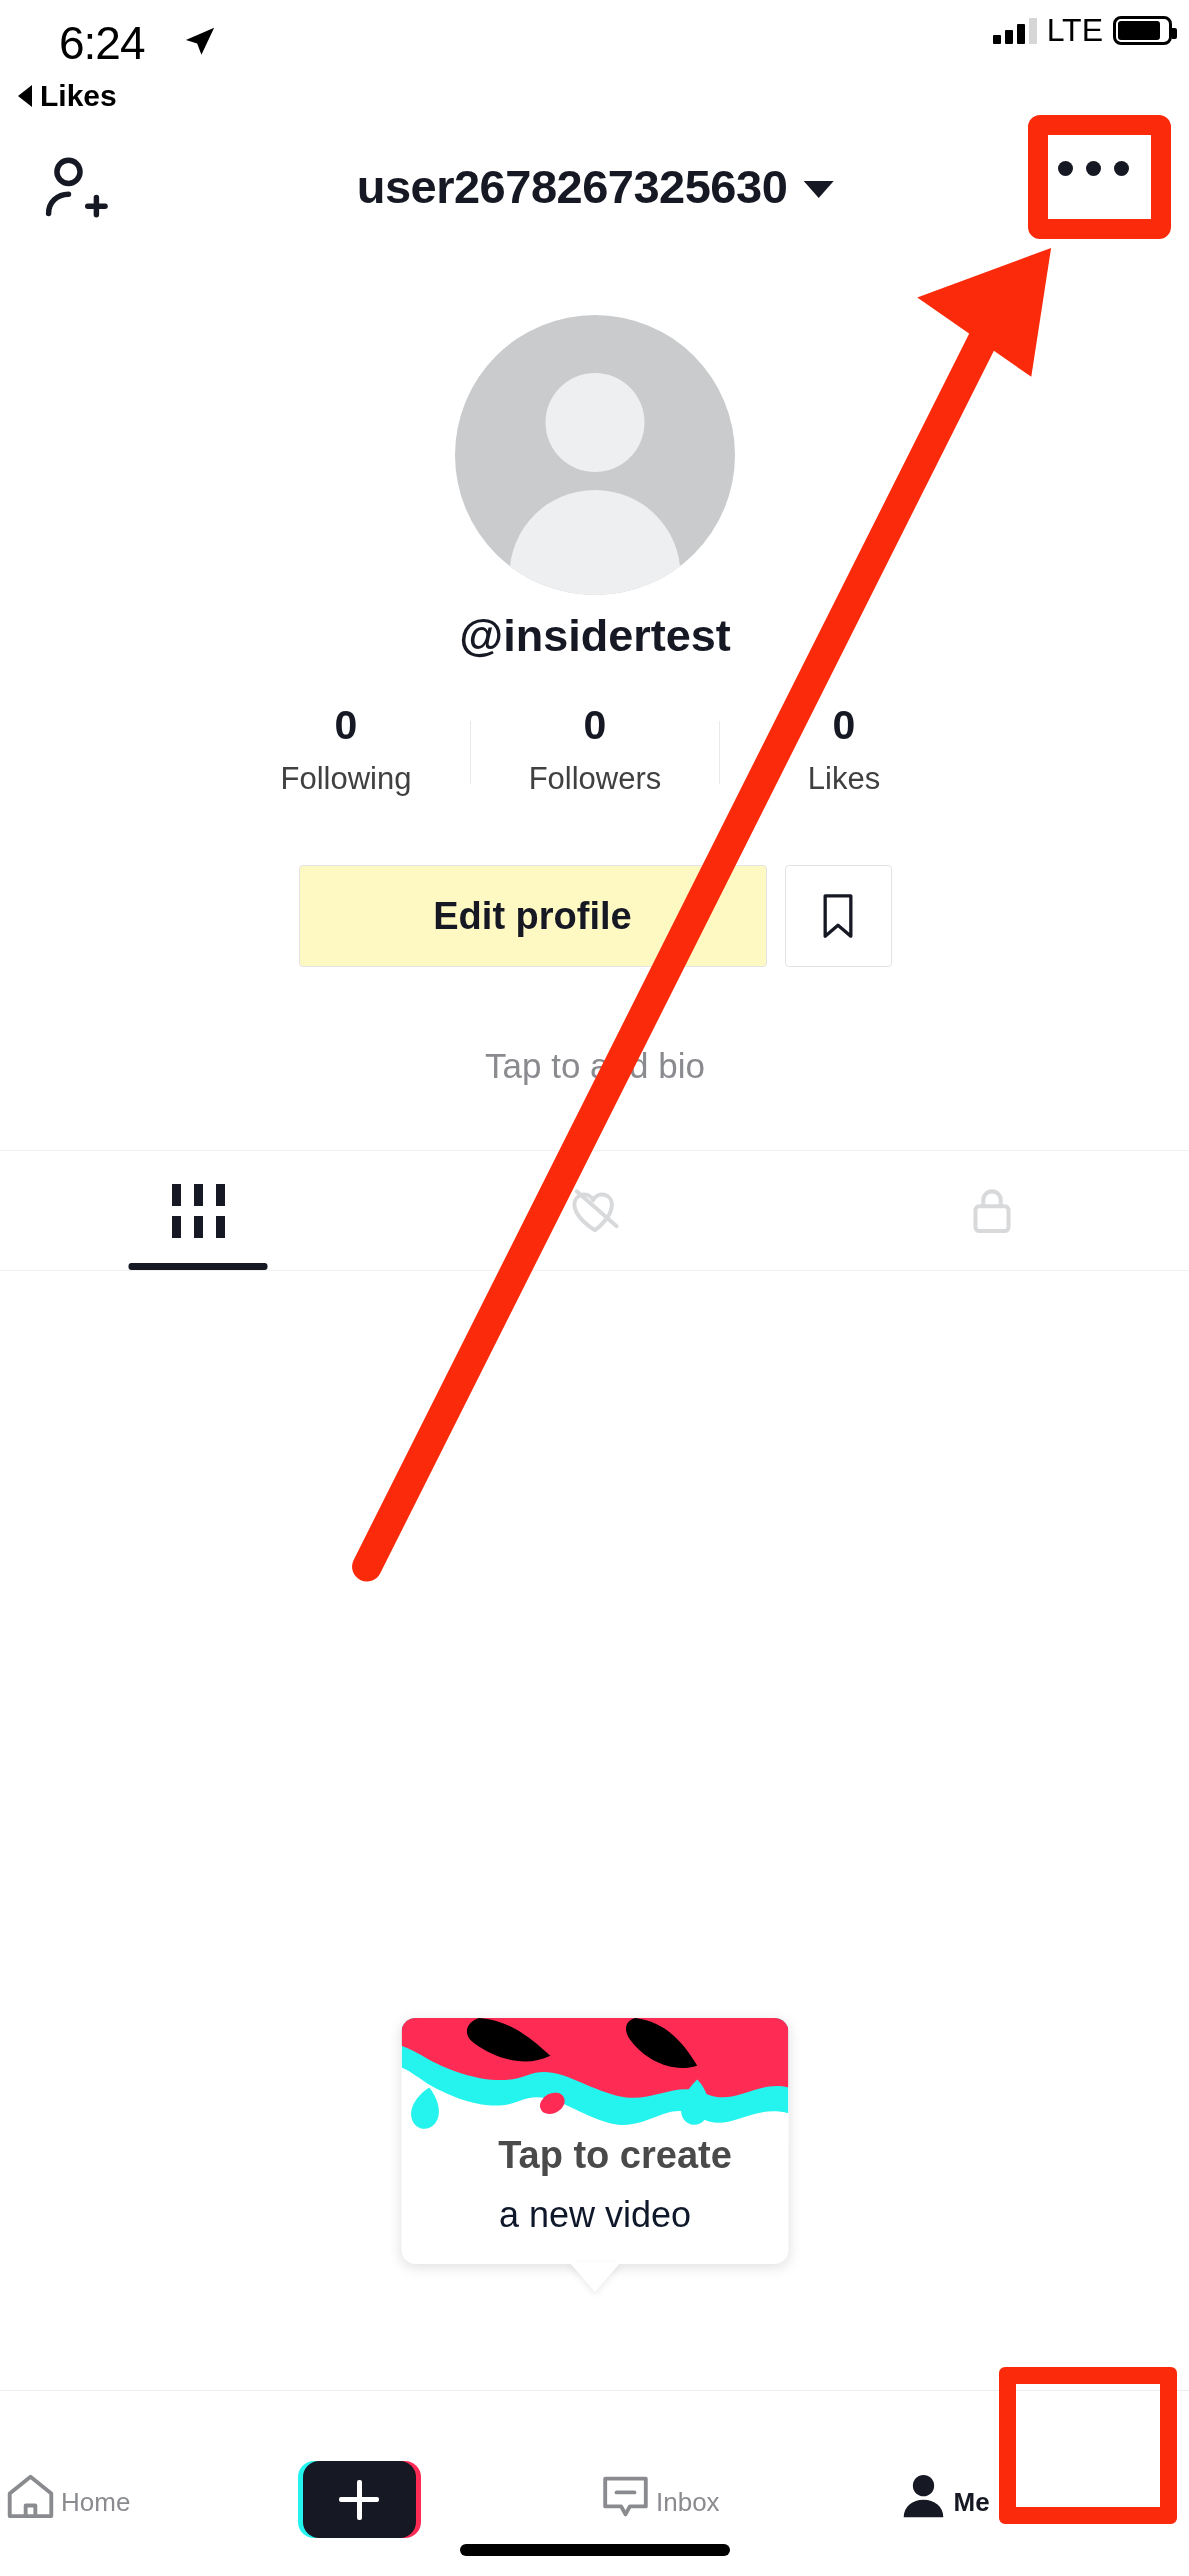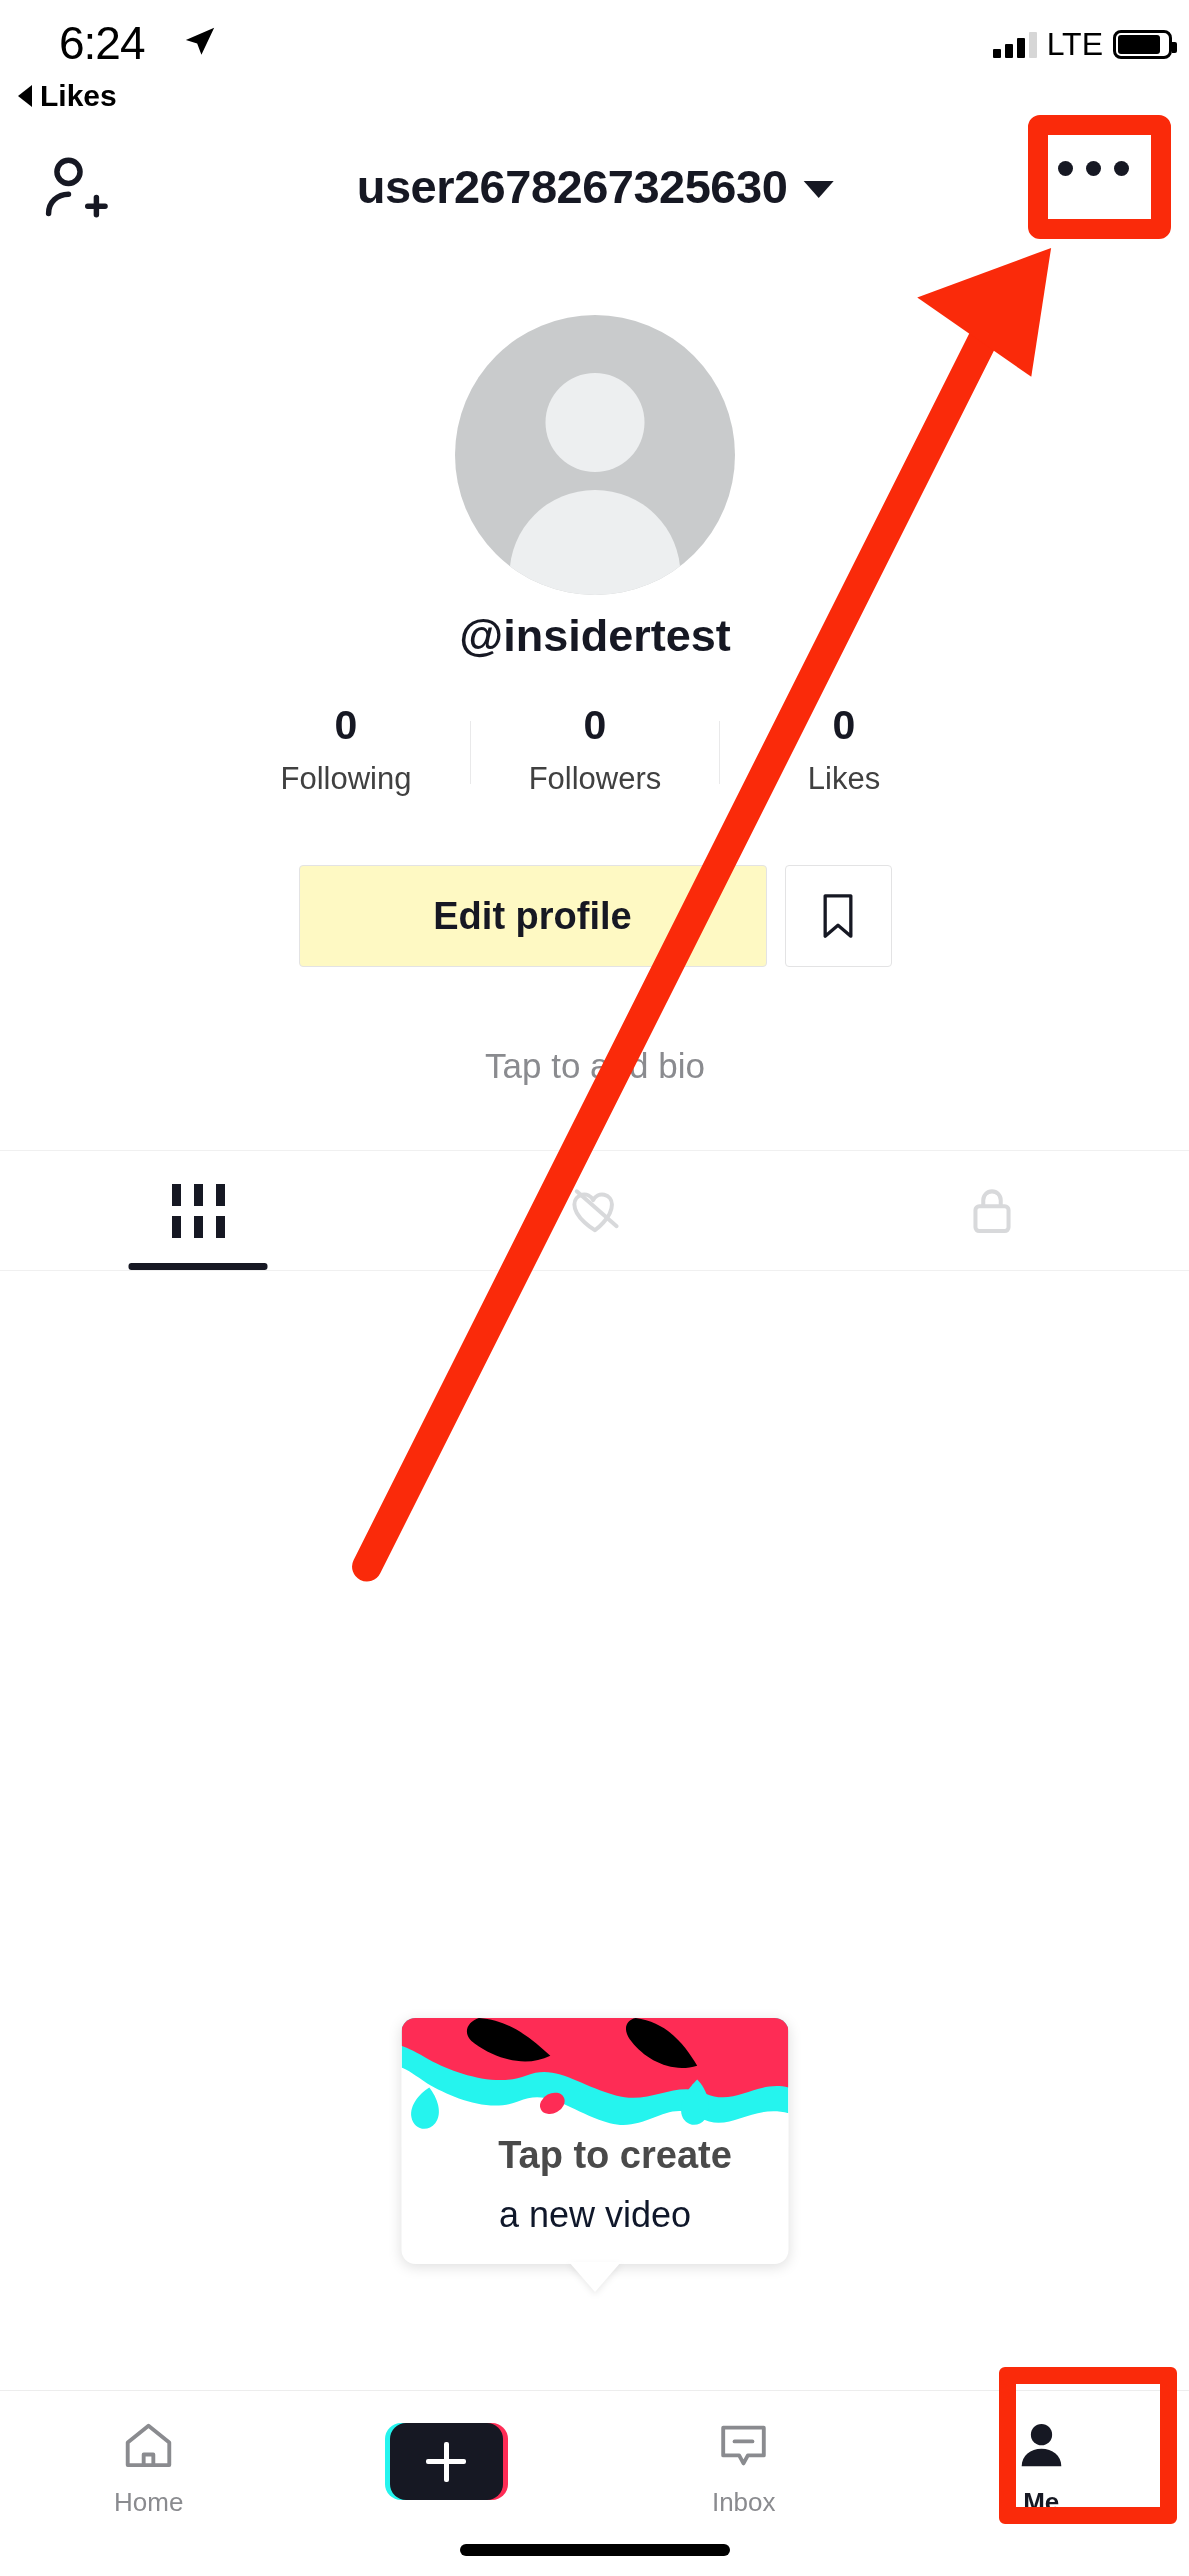--- a/index.html
+++ b/index.html
@@ -18,21 +18,21 @@
   .status-time {
     position: absolute; left: 59px; top: 16px;
     font-size: 46px; font-weight: 400; color: #000;
     letter-spacing: -1px;
   }
   .loc-arrow {
     position: absolute; left: 183px; top: 25px;
     width: 34px; height: 34px;
   }
   .status-right {
-    position: absolute; right: 18px; top: 26px;
+    position: absolute; right: 18px; top: 12px;
     display: flex; align-items: center; gap: 10px;
   }
   .bars { display: flex; align-items: flex-end; gap: 4px; height: 26px; }
   .bars i { display:block; width: 8px; background:#000; border-radius:1px; }
   .bars i:nth-child(1){ height: 9px; }
   .bars i:nth-child(2){ height: 14px; }
   .bars i:nth-child(3){ height: 20px; }
   .bars i:nth-child(4){ height: 26px; background:#d6d6d6; }
   .lte { font-size: 32px; font-weight: 500; color:#000; letter-spacing:0px; }
   .battery {
@@ -182,21 +182,21 @@
     border-left: 26px solid transparent; border-right: 26px solid transparent;
     border-top: 30px solid #fff;
     filter: drop-shadow(0 3px 3px rgba(0,0,0,0.08));
   }
 
   
   .tabbar {
     position:absolute; left:0; bottom: 0; width:1190px; height: 186px;
     border-top:1px solid #EDEDED; background:#fff; display:flex;
   }
-  .tb { flex:1; display:flex; flex-direction:column; align-items:center; justify-content:flex-start; padding-top: 26px; }
+  .tb { flex:1; display:flex; flex-direction:row; align-items:center; justify-content:flex-start; padding-top: 26px; }
   .tb .lbl { font-size: 26px; color:#8A8B8F; margin-top: 12px; }
   .tb.active .lbl { color:#161823; font-weight:700; }
   .create-btn {
     position:relative; width: 123px; height: 77px; margin-top: 6px;
   }
   .create-btn .cyan {
     position:absolute; left:0; top:0; width:117px; height:77px;
     background:#25F4EE; border-radius: 16px;
   }
   .create-btn .pink {

